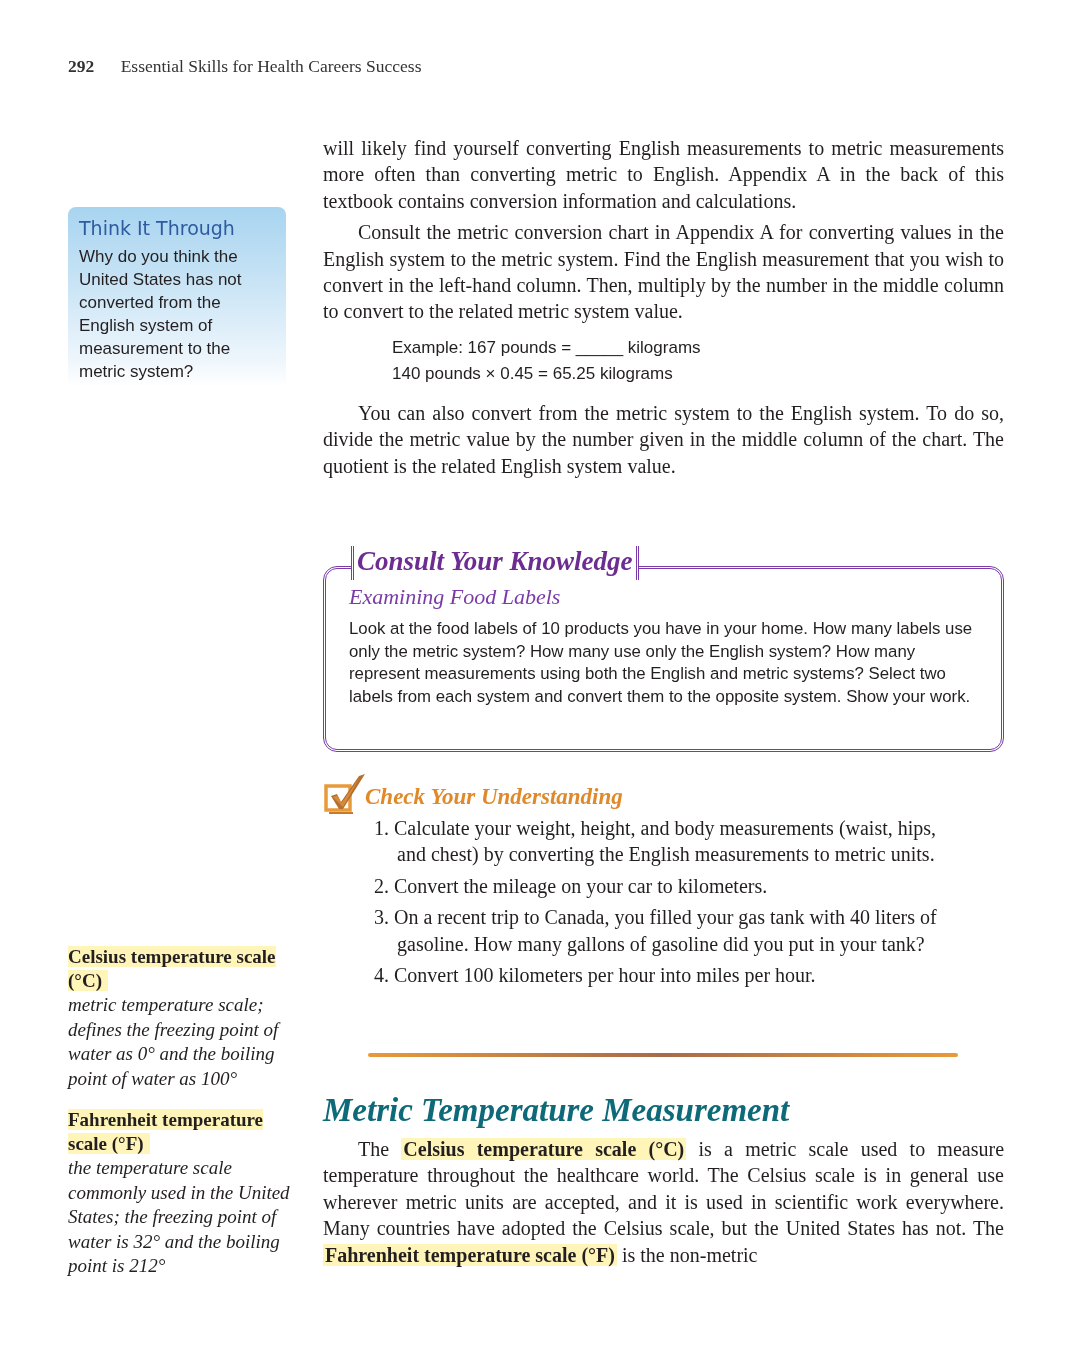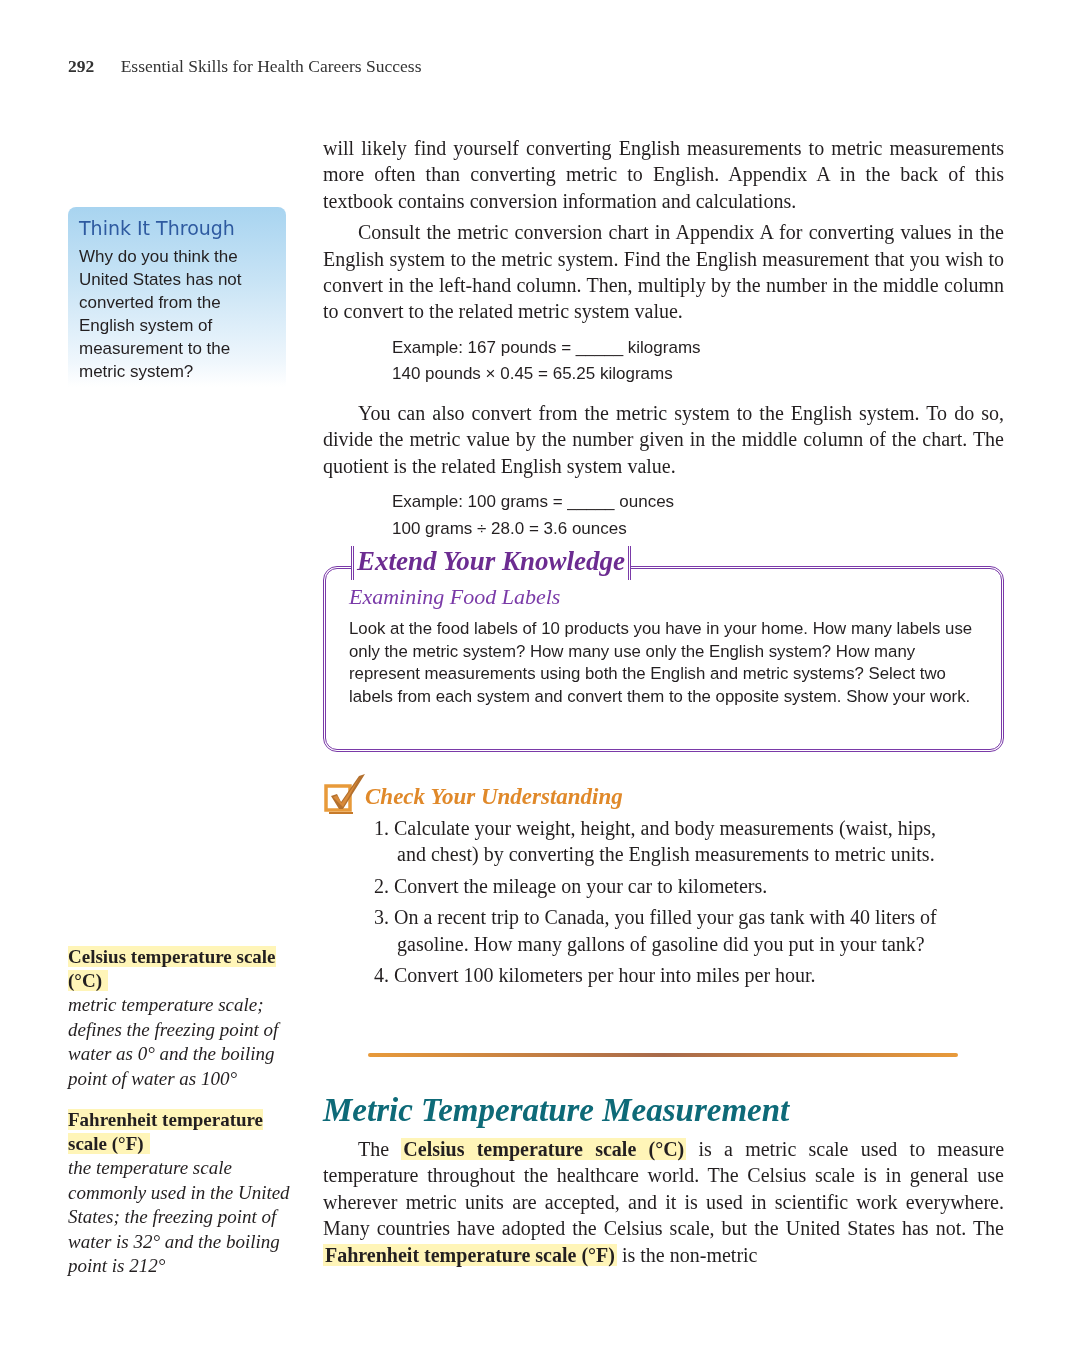--- a/index.html
+++ b/index.html
@@ -63,30 +63,26 @@
 </div>
 
 <div class="main">
   <p class="para">will likely find yourself converting English measurements to metric measurements more often than converting metric to English. Appendix A in the back of this textbook contains conversion information and calculations.</p>
   <p class="para indent gap-s">Consult the metric conversion chart in Appendix A for converting values in the English system to the metric system. Find the English measurement that you wish to convert in the left-hand column. Then, multiply by the number in the middle column to convert to the related metric system value.</p>
   <div class="example-block">
     <div class="example">Example: 167 pounds = _____ kilograms</div>
     <div class="example">140 pounds × 0.45 = 65.25 kilograms</div>
   </div>
   <p class="para indent">You can also convert from the metric system to the English system. To do so, divide the metric value by the number given in the middle column of the chart. The quotient is the related English system value.</p>
-  <div class="example-block">
-    <div class="example">Example: 100 grams = _____ ounces</div>
-    <div class="example">100 grams ÷ 28.0 = 3.6 ounces</div>
-  </div>
 </div>
 
 <div class="extend">
   <div class="extend-frame"></div>
   <div class="extend-title-wrap">
-    <span class="extend-title">Extend Your Knowledge</span>
+    <span class="extend-title">Consult Your Knowledge</span>
   </div>
   <div class="extend-sub">Examining Food Labels</div>
   <div class="extend-body">Look at the food labels of 10 products you have in your home. How many labels use only the metric system? How many use only the English system? How many represent measurements using both the English and metric systems? Select two labels from each system and convert them to the opposite system. Show your work.</div>
 </div>
 
 <div class="check-head">
   <span class="check-icon">
     <svg width="44" height="44" viewBox="0 0 44 44">
       <rect x="3" y="14" width="24" height="24" fill="#fff" stroke="#e89a3a" stroke-width="3.5"></rect>
       <rect x="6" y="40" width="24" height="2" fill="#c77a2a"></rect>

